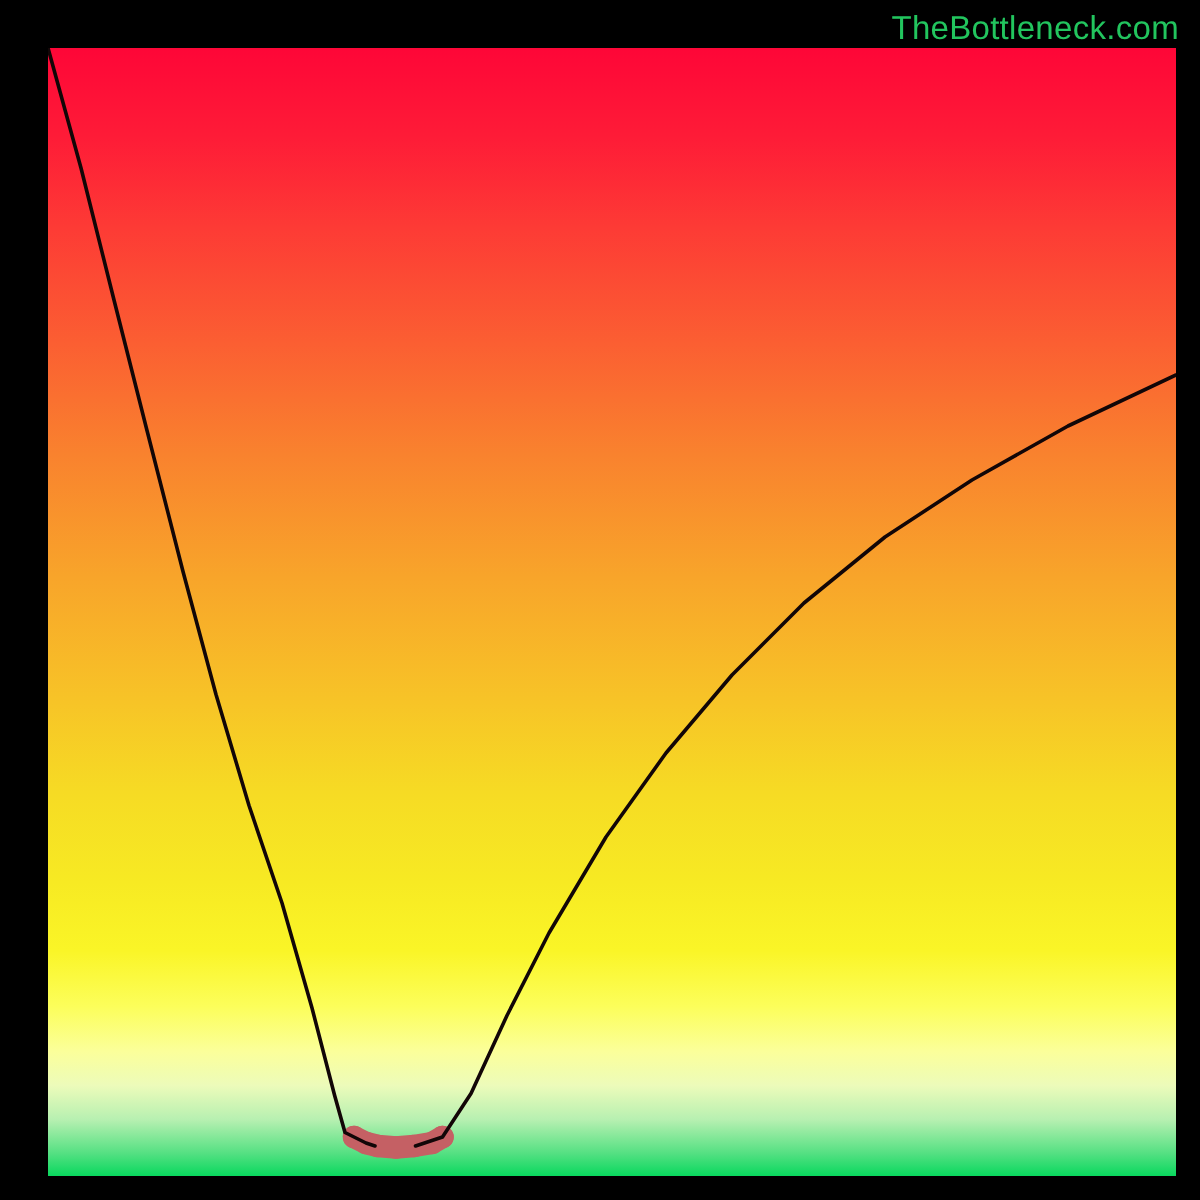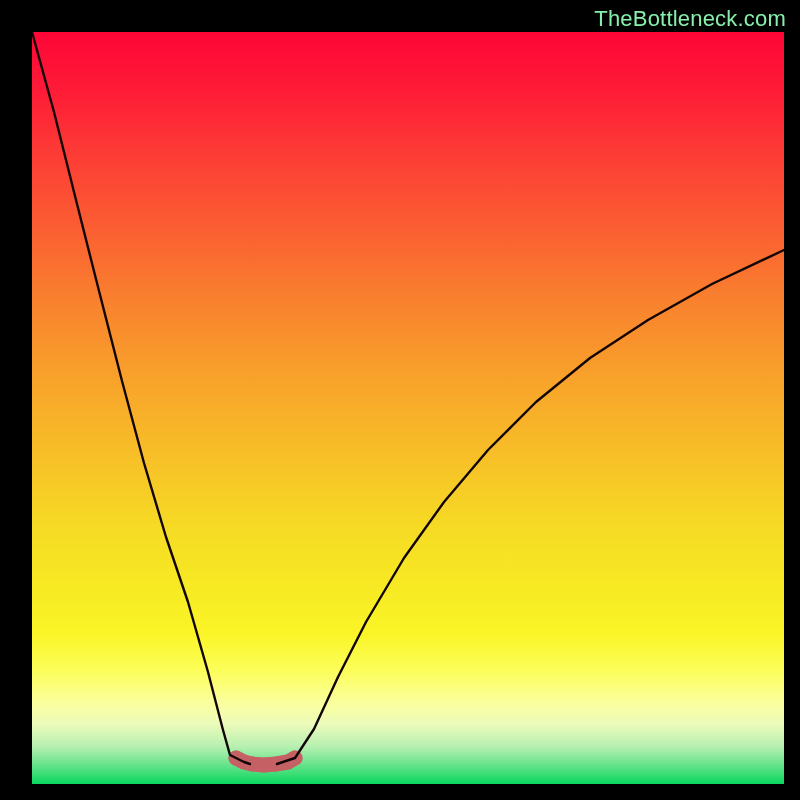--- a/index.html
+++ b/index.html
@@ -15,21 +15,21 @@
     width: 800px;
     height: 800px;
   }
   .watermark {
     position: absolute;
     top: 6px;
     right: 14px;
     font-family: Arial, Helvetica, sans-serif;
     font-size: 22px;
     font-weight: 500;
-    color: #86efac;
+    color: #22c55e;
     letter-spacing: 0.2px;
   }
   .plot {
     position: absolute;
     left: 32px;
     top: 32px;
     width: 752px;
     height: 752px;
   }
   .gradient {

